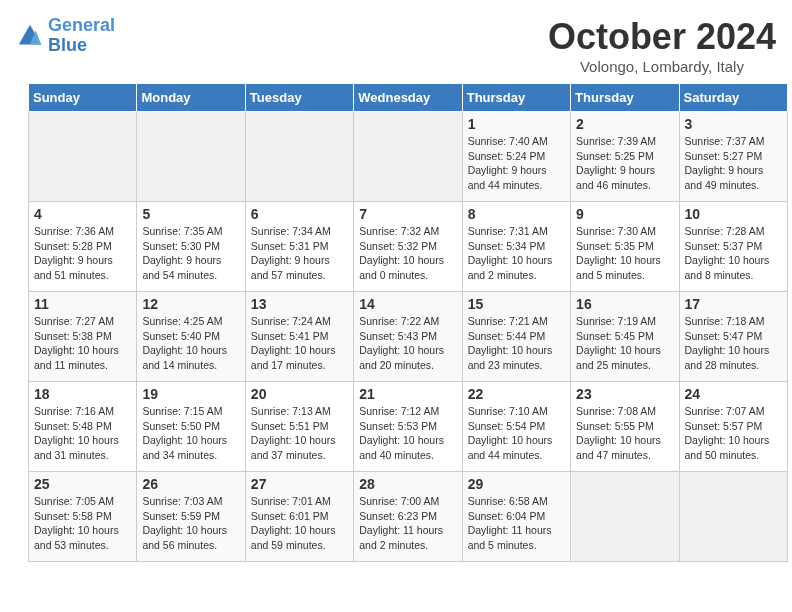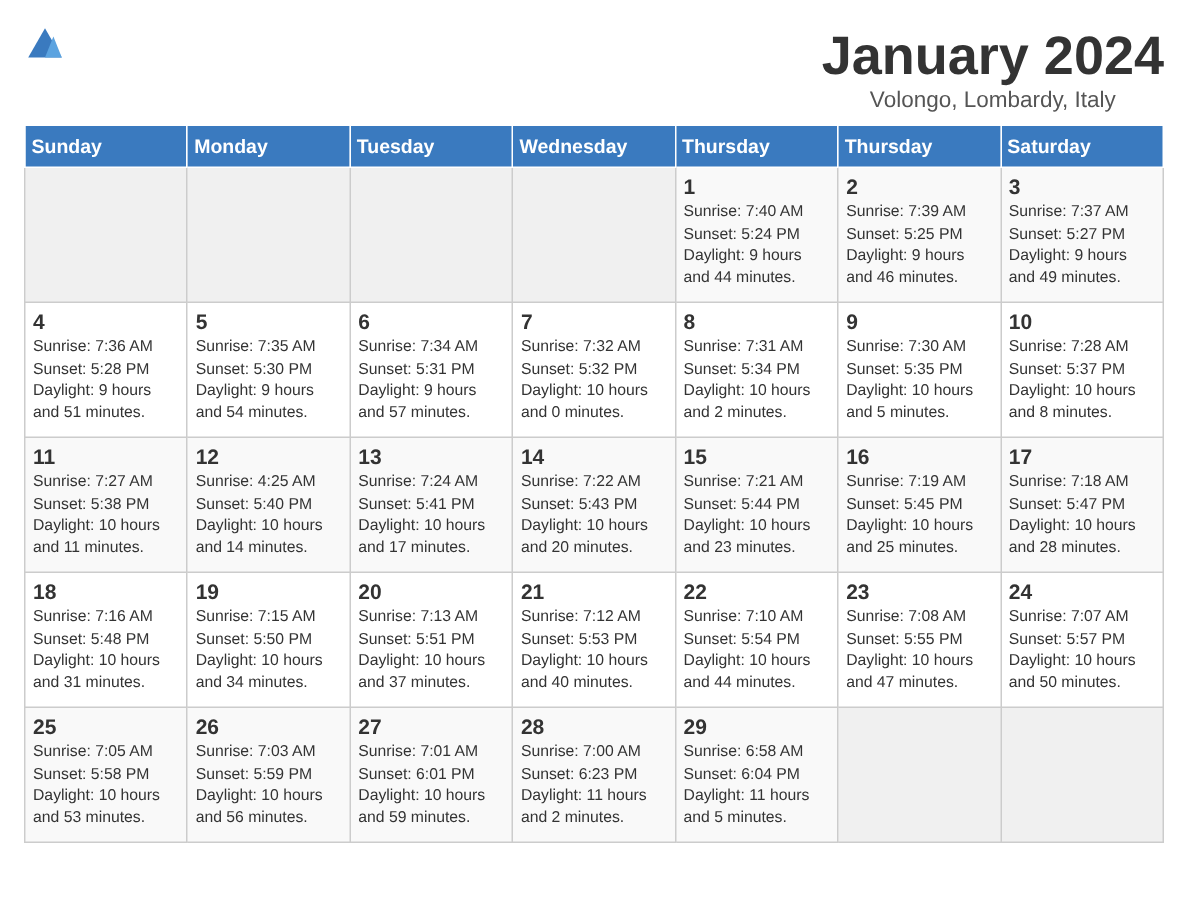--- a/index.html
+++ b/index.html
@@ -44,20 +44,21 @@
     }
     .subtitle {
       font-size: 15px;
       color: #555;
       text-align: center;
     }
     table {
       width: 100%;
       border-collapse: collapse;
       table-layout: fixed;
+      margin-left: 12px;
     }
     thead th {
       background: #3a7abf;
       color: #fff;
       font-size: 13px;
       font-weight: bold;
       padding: 6px 4px;
       text-align: left;
       border: 1px solid #fff;
     }
@@ -91,23 +92,27 @@
   </style>
 </head>
 <body>
 
 <div class="header">
   <div class="logo">
     <svg class="logo-icon" viewBox="0 0 40 40">
       <polygon points="20,4 36,32 4,32" fill="#3a7abf"></polygon>
       <polygon points="28,12 36,32 20,32" fill="#5ba3e0"></polygon>
     </svg>
+    <div class="logo-text">
+      <div><span>General</span></div>
+      <div><span style="color:#3a7abf">Blue</span></div>
+    </div>
   </div>
   <div class="title-block">
-    <div class="month-title">January 2024</div>
+    <div class="month-title">October 2024</div>
     <div class="subtitle">Volongo, Lombardy, Italy</div>
   </div>
 </div>
 
 <table>
   <thead>
     <tr>
     <th>Sunday</th>
         <th>Monday</th>
         <th>Tuesday</th>

